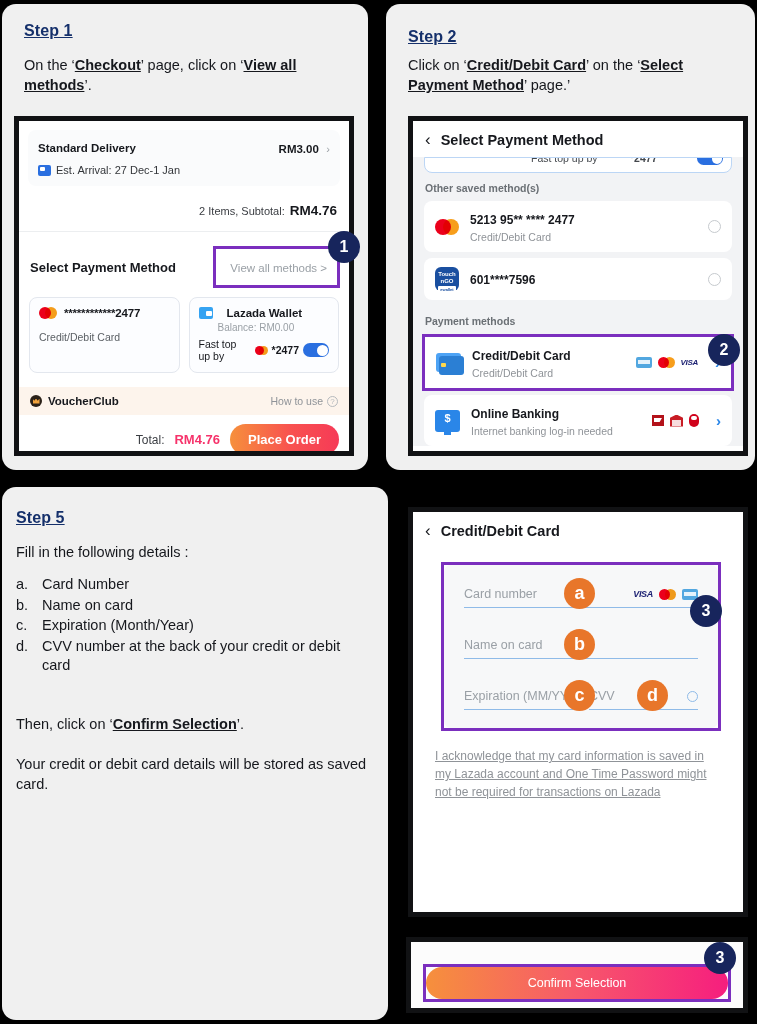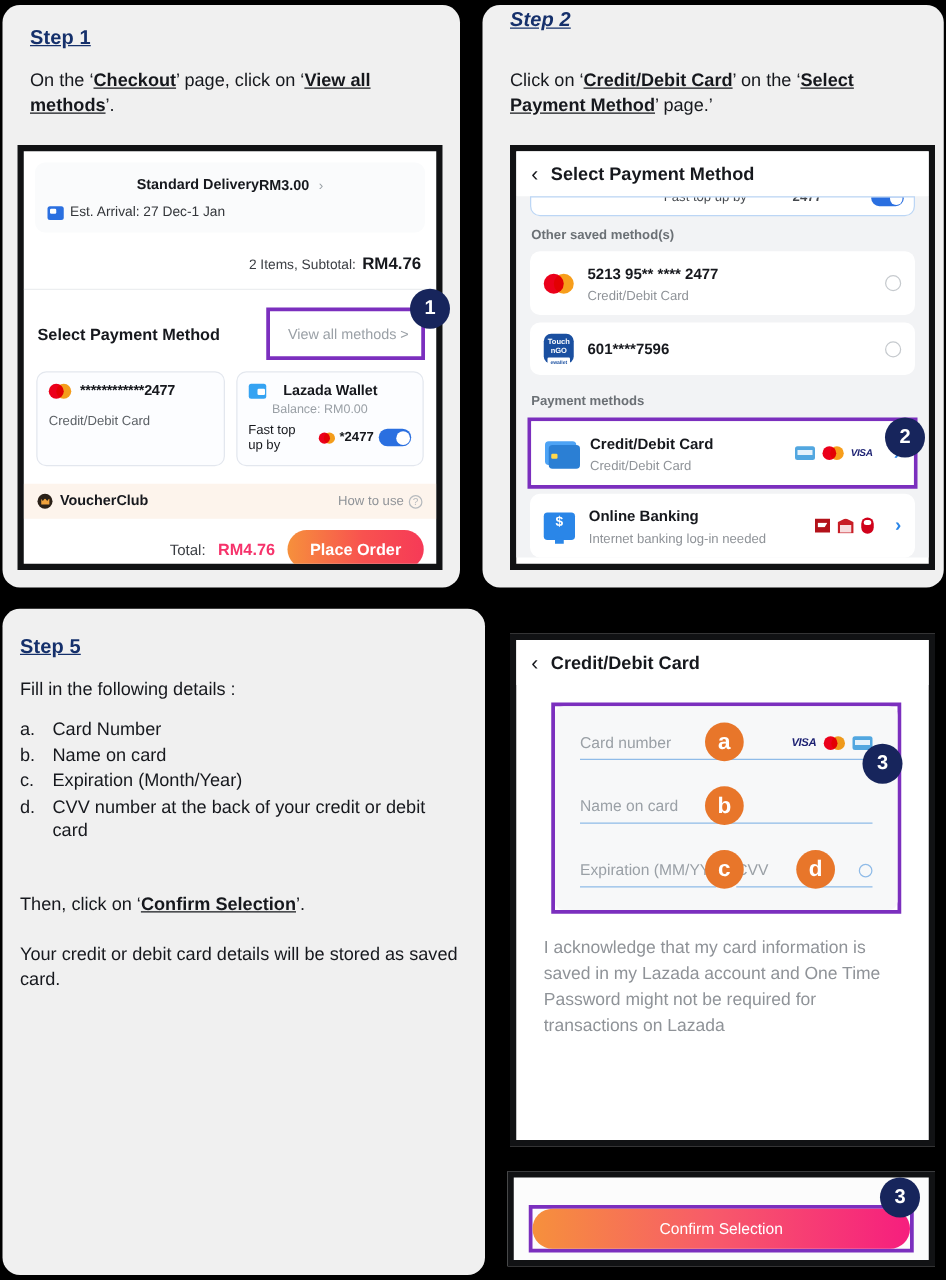--- a/index.html
+++ b/index.html
@@ -36,21 +36,21 @@
     border: 5px solid #111214;
     overflow: hidden;
   }
 
   
   #phone1 { left: 14px; top: 116px; width: 340px; height: 340px; }
   .s1-delivery {
     margin: 9px 9px 0 9px; background: #fafbfc; border-radius: 8px;
     padding: 9px 10px 10px 10px;
   }
-  .s1-row { display: flex; align-items: center; justify-content: center; }
+  .s1-row { display: flex; align-items: center; justify-content: space-between; }
   .s1-deliv-name { font-size: 11.5px; font-weight: bold; color: #16181d; }
   .s1-deliv-price { font-size: 11.5px; font-weight: bold; color: #16181d; }
   .s1-chev { color: #9aa0a6; font-size: 11px; margin-left: 3px; }
   .s1-eta { display: flex; align-items: center; gap: 5px; margin-top: 7px;
             font-size: 11px; color: #33363a; }
   .truck-icon {
     width: 13px; height: 11px; background: #2a6fe0; border-radius: 2px;
     position: relative; flex: 0 0 auto;
   }
   .truck-icon::after{ content:""; position:absolute; left:2px; top:2px;
@@ -204,22 +204,22 @@
   .field:last-child { margin-bottom: 0; }
   .field-label { font-size: 12.5px; color:#9aa0a6; }
   .field .brands { margin-left:auto; margin-right:0; }
   .field-row { display:flex; gap:16px; }
   .field-row .field { flex:1 1 0; margin-bottom:0; }
   .cvv-eye { width:11px;height:11px;border:1.3px solid #8fbbe8;border-radius:50%;
              margin-left:auto; }
   .marker { position:absolute; width: 31px; height:31px; border-radius:50%;
             background:#e8762a; color:#fff; font-size:18px; font-weight:bold;
             display:flex; align-items:center; justify-content:center; z-index:6; }
-  .s3-ack { font-size: 14px; color:#8f9398; line-height:1.5;
-            padding: 16px 22px 0 22px; }
+  .s3-ack { font-size: 12px; color:#8f9398; line-height:1.5;
+            padding: 16px 22px 0 22px; text-decoration: underline; }
 
   
   #phone4 { left: 406px; top: 937px; width: 342px; height: 76px;
             background:#fcfcfc; border:5px solid #111214; }
   .confirm-wrap { border:3px solid #7b2fbe; margin: 22px 12px 0 12px; }
   .confirm-btn {
     display:block; width:100%; border:none; color:#fff; font-size:12.5px;
     padding: 9px 0; border-radius:16px;
     background: linear-gradient(90deg,#f6903c 0%,#f75a6a 48%,#f61e7e 100%);
   }
@@ -317,21 +317,21 @@
     <div class="s1-total-bar">
       <span class="s1-total-lbl">Total:</span>
       <span class="s1-total-val">RM4.76</span>
       <button class="place-order">Place Order</button>
     </div>
   </div>
 
   <div class="badge" id="badge1">1</div>
 
   <div class="panel" id="panel-step2">
-    <div class="step-title" style="position:absolute;left:22px;top:4px;font-style:italic;">Step 2</div>
+    <div class="step-title" style="position:absolute;left:22px;top:24px;">Step 2</div>
     <div class="step-body" style="position:absolute;left:22px;top:52px;width:325px;">
       <span>Click on ‘</span><b>Credit/Debit Card</b><span>’ on the ‘</span><b>Select Payment Method</b><span>’ page.’</span>
     </div>
   </div>
 
   <div class="phone" id="phone2">
     <div class="appbar">
       <span class="back-chev">‹</span>
       <span class="appbar-title">Select Payment Method</span>
     </div>

